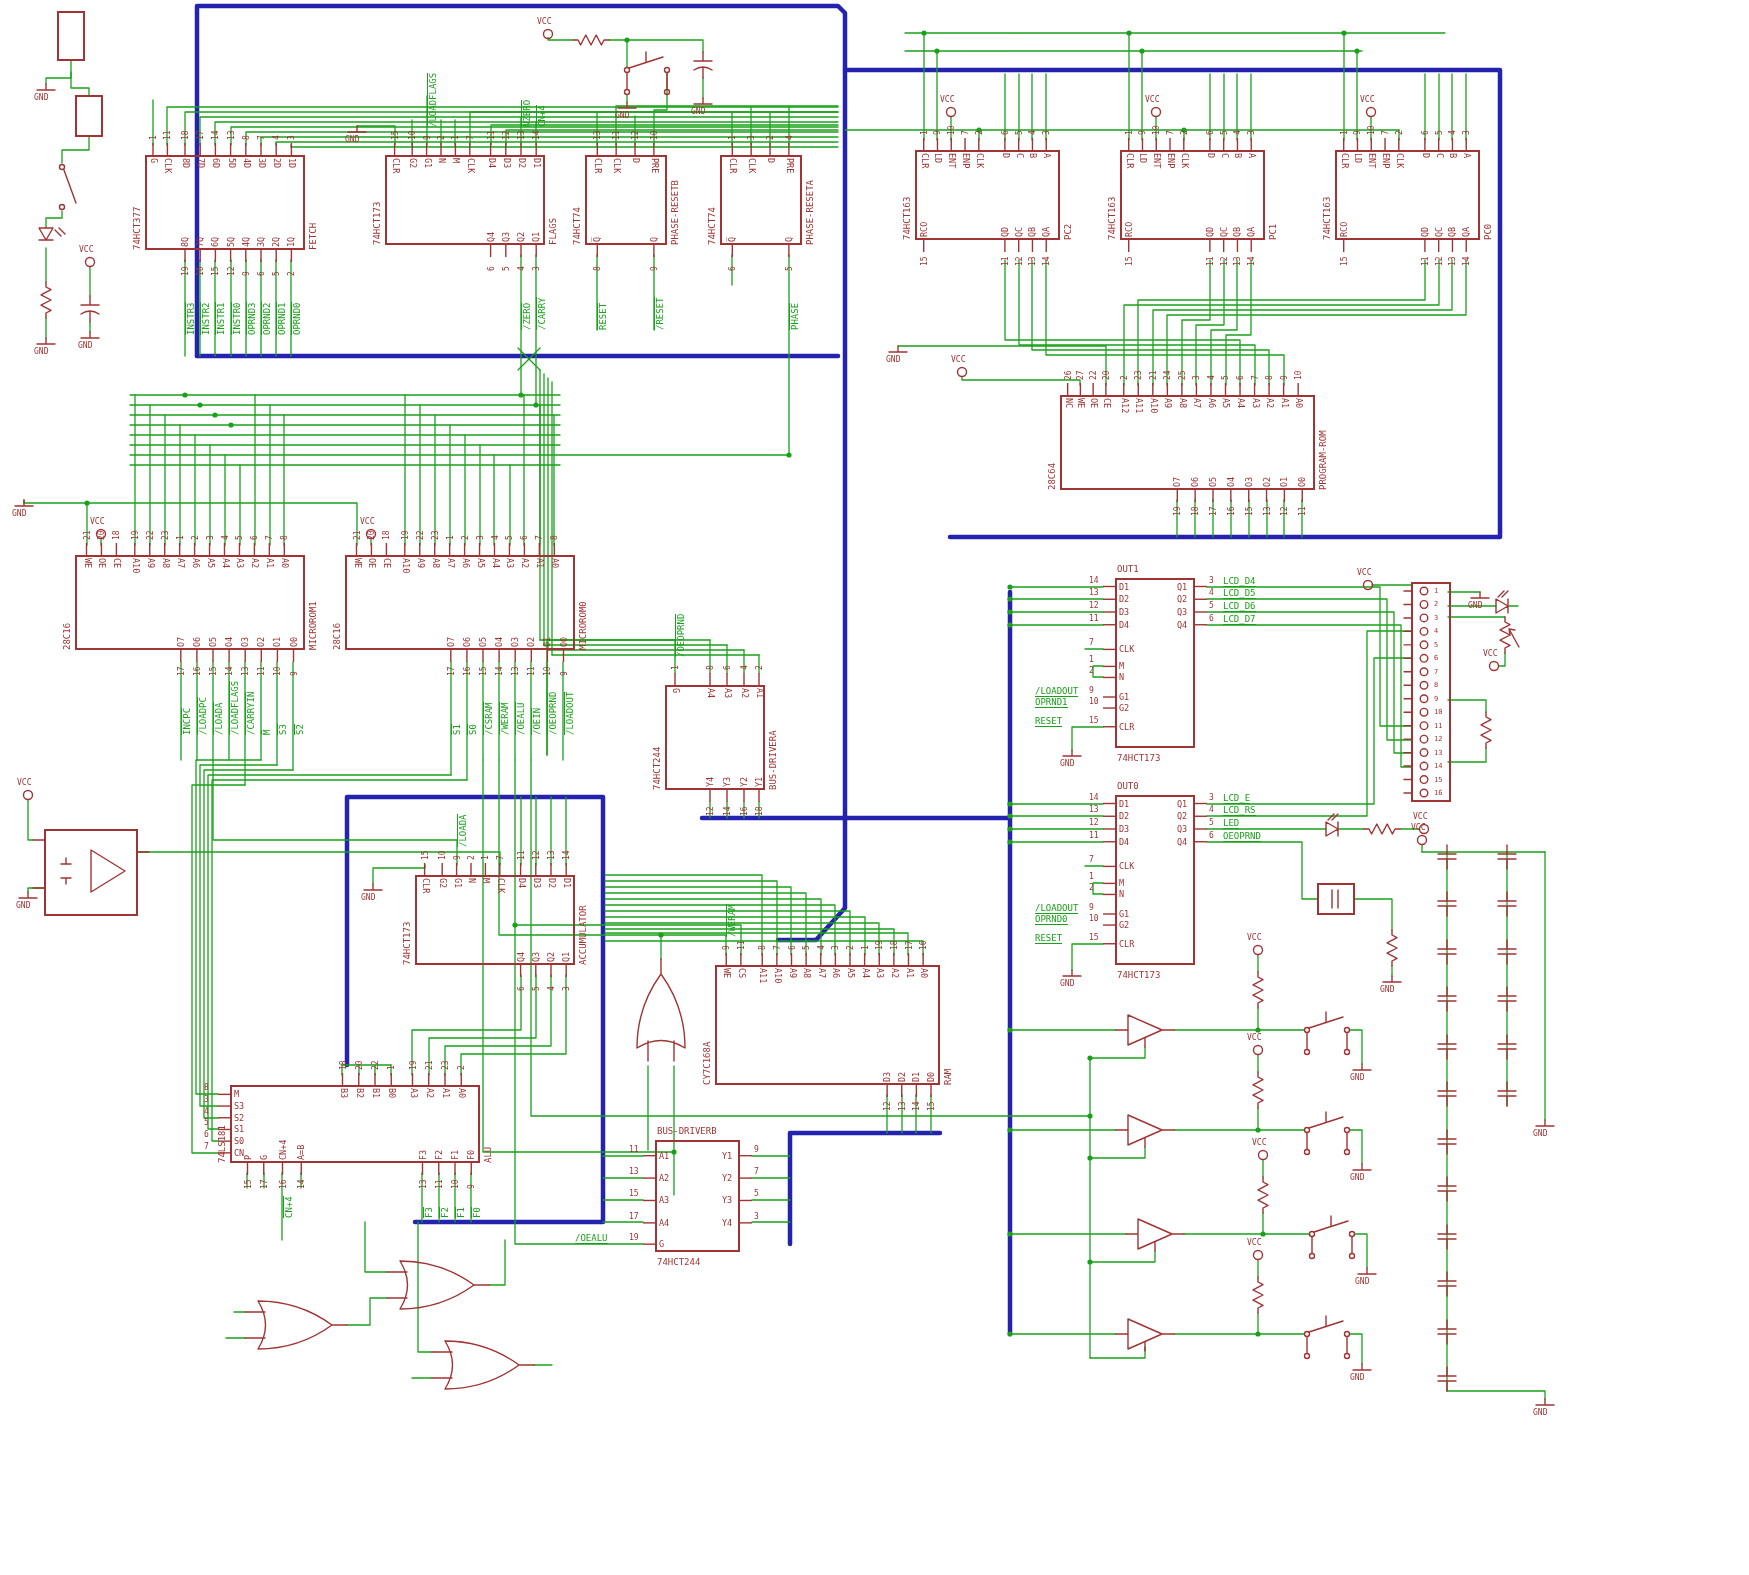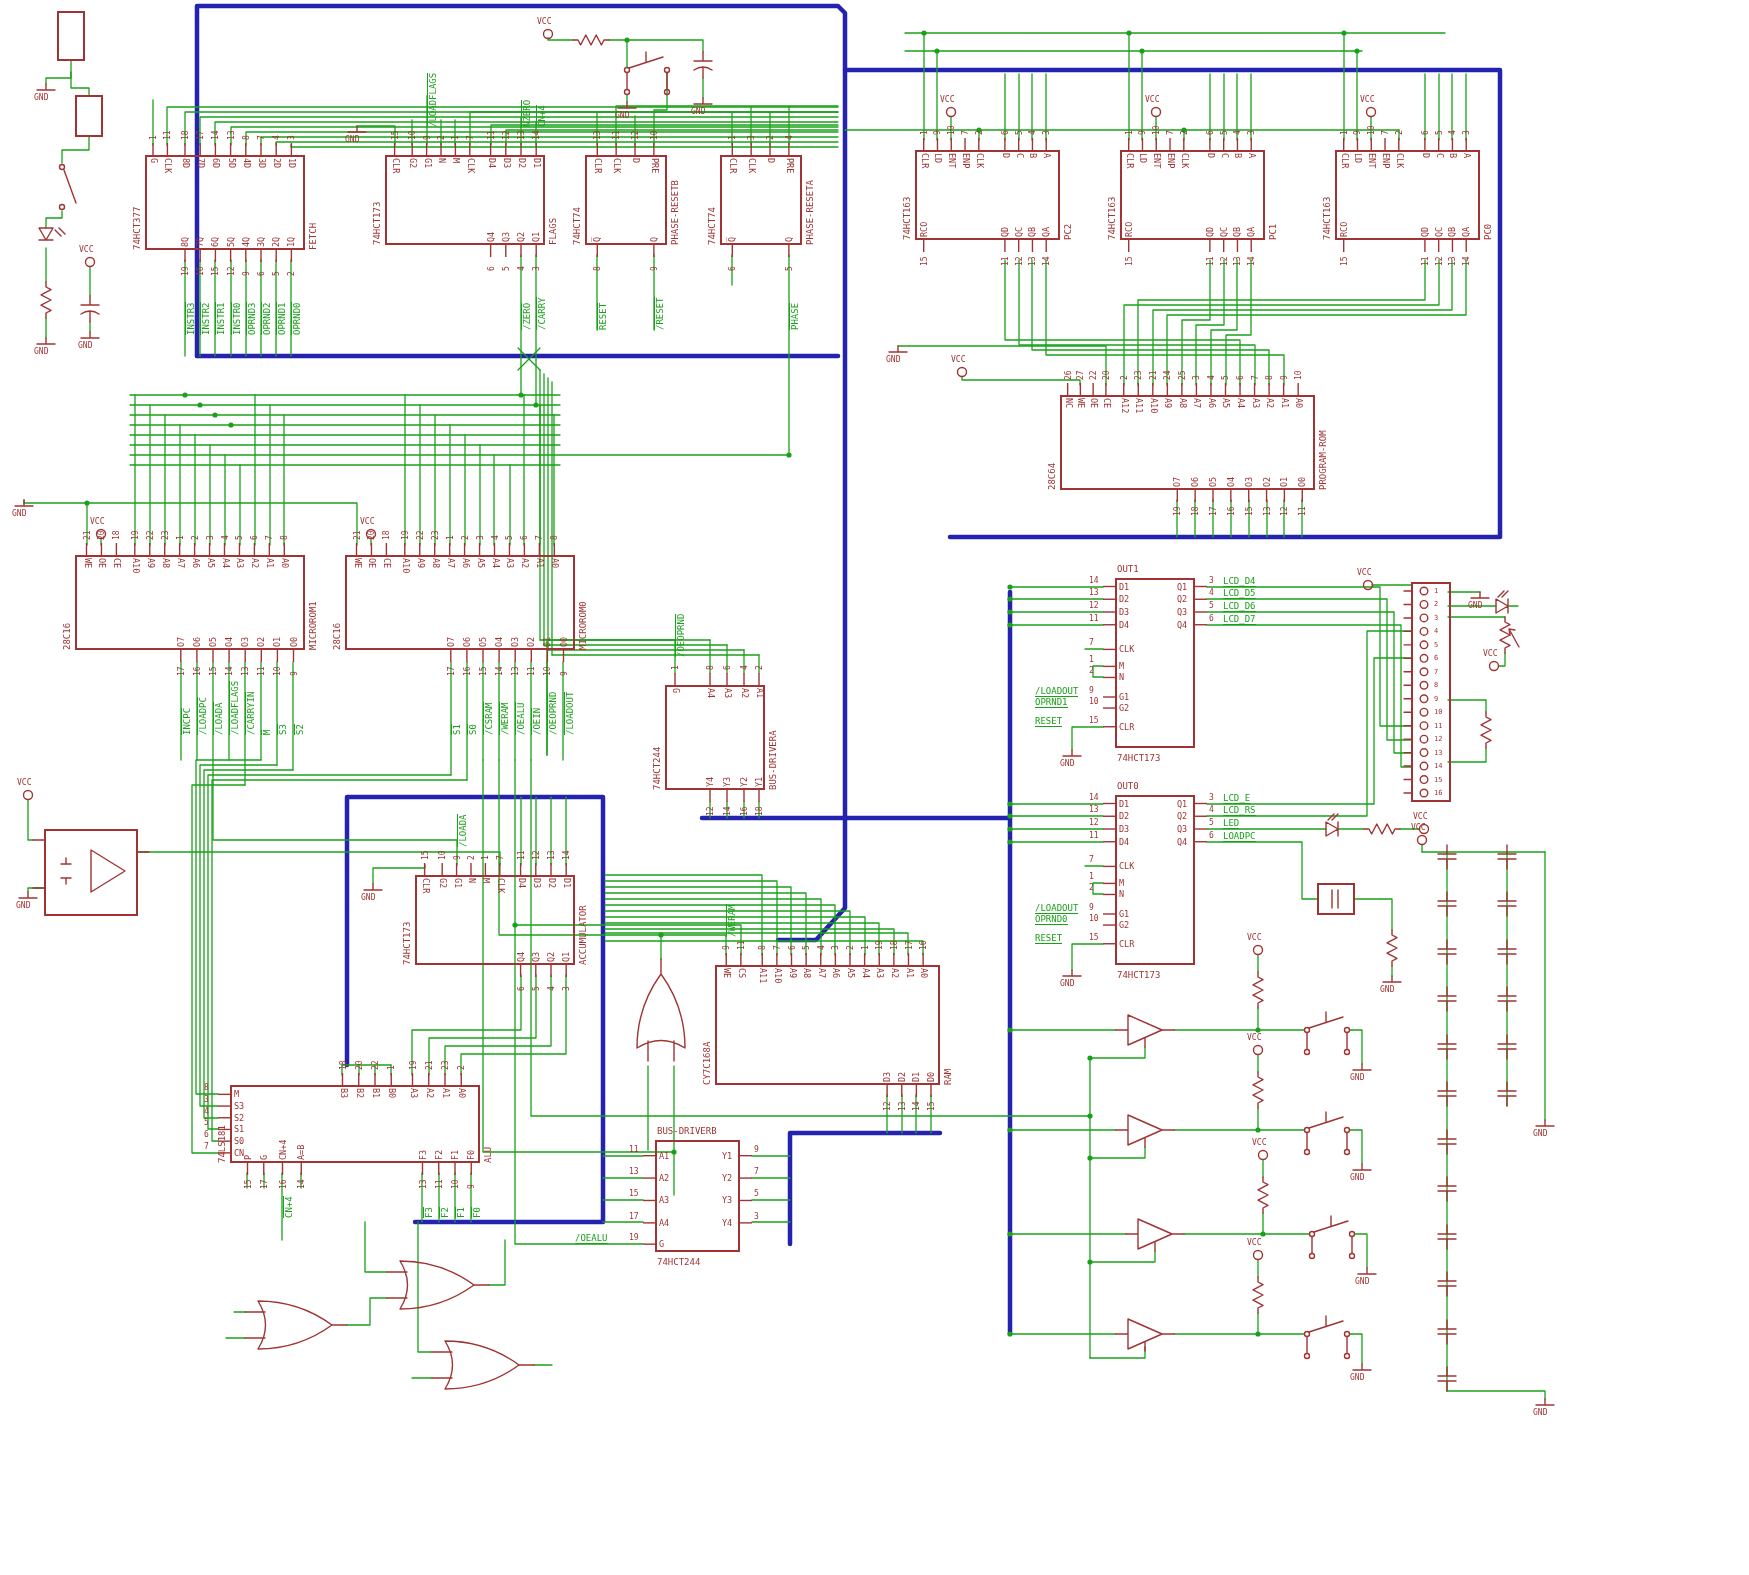--- a/index.html
+++ b/index.html
@@ -1246,21 +1246,21 @@
       <div class="lab" style="left: 1209px; top: 792.5px; font-size: 8px;">3</div>
       <div class="lab grn u" style="left: 1223px; top: 792.5px;">LCD_E</div>
       <div class="lab" style="left: 1177px; top: 811.25px; font-size: 8.5px;">Q2</div>
       <div class="lab" style="left: 1209px; top: 805.25px; font-size: 8px;">4</div>
       <div class="lab grn u" style="left: 1223px; top: 805.25px;">LCD_RS</div>
       <div class="lab" style="left: 1177px; top: 824px; font-size: 8.5px;">Q3</div>
       <div class="lab" style="left: 1209px; top: 818px; font-size: 8px;">5</div>
       <div class="lab grn u" style="left: 1223px; top: 818px;">LED</div>
       <div class="lab" style="left: 1177px; top: 836.75px; font-size: 8.5px;">Q4</div>
       <div class="lab" style="left: 1209px; top: 830.75px; font-size: 8px;">6</div>
-      <div class="lab grn u" style="left: 1223px; top: 830.75px;">LOADPC</div>
+      <div class="lab grn u" style="left: 1223px; top: 830.75px;">OEOPRND</div>
       <div class="icbox" style="left: 415px; top: 875px; width: 160px; height: 90px;"></div>
       <div class="lab rot" style="left: 578px; top: 965px;">ACCUMULATOR</div>
       <div class="lab rot" style="left: 402px; top: 965px;">74HCT173</div>
       <div class="lab rd" style="left: 430.6px; top: 878px; font-size: 8.5px;">CLR</div>
       <div class="lab rot" style="left: 420.6px; top: 860px; font-size: 8px;">15</div>
       <div class="lab rd" style="left: 448.2px; top: 878px; font-size: 8.5px;">G2</div>
       <div class="lab rot" style="left: 438.2px; top: 860px; font-size: 8px;">10</div>
       <div class="lab rd" style="left: 462.6px; top: 878px; font-size: 8.5px;">G1</div>
       <div class="lab rot" style="left: 452.6px; top: 860px; font-size: 8px;">9</div>
       <div class="lab rot grn ur" style="left: 456.6px; top: 847px;">/LOADA</div>

